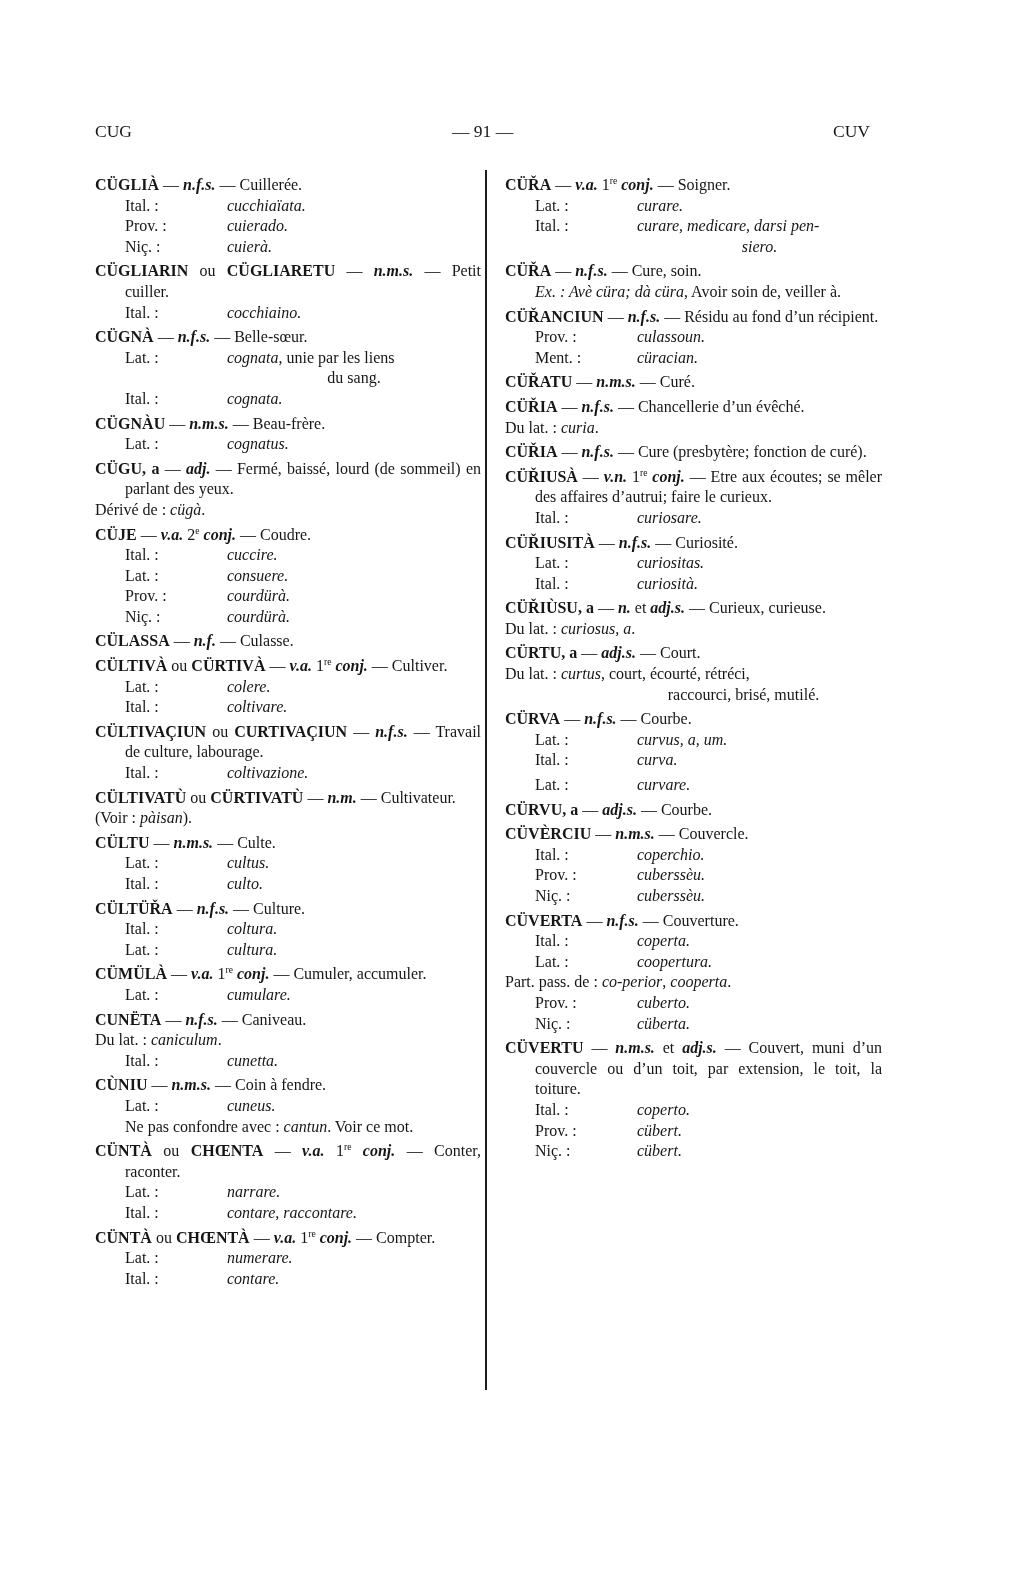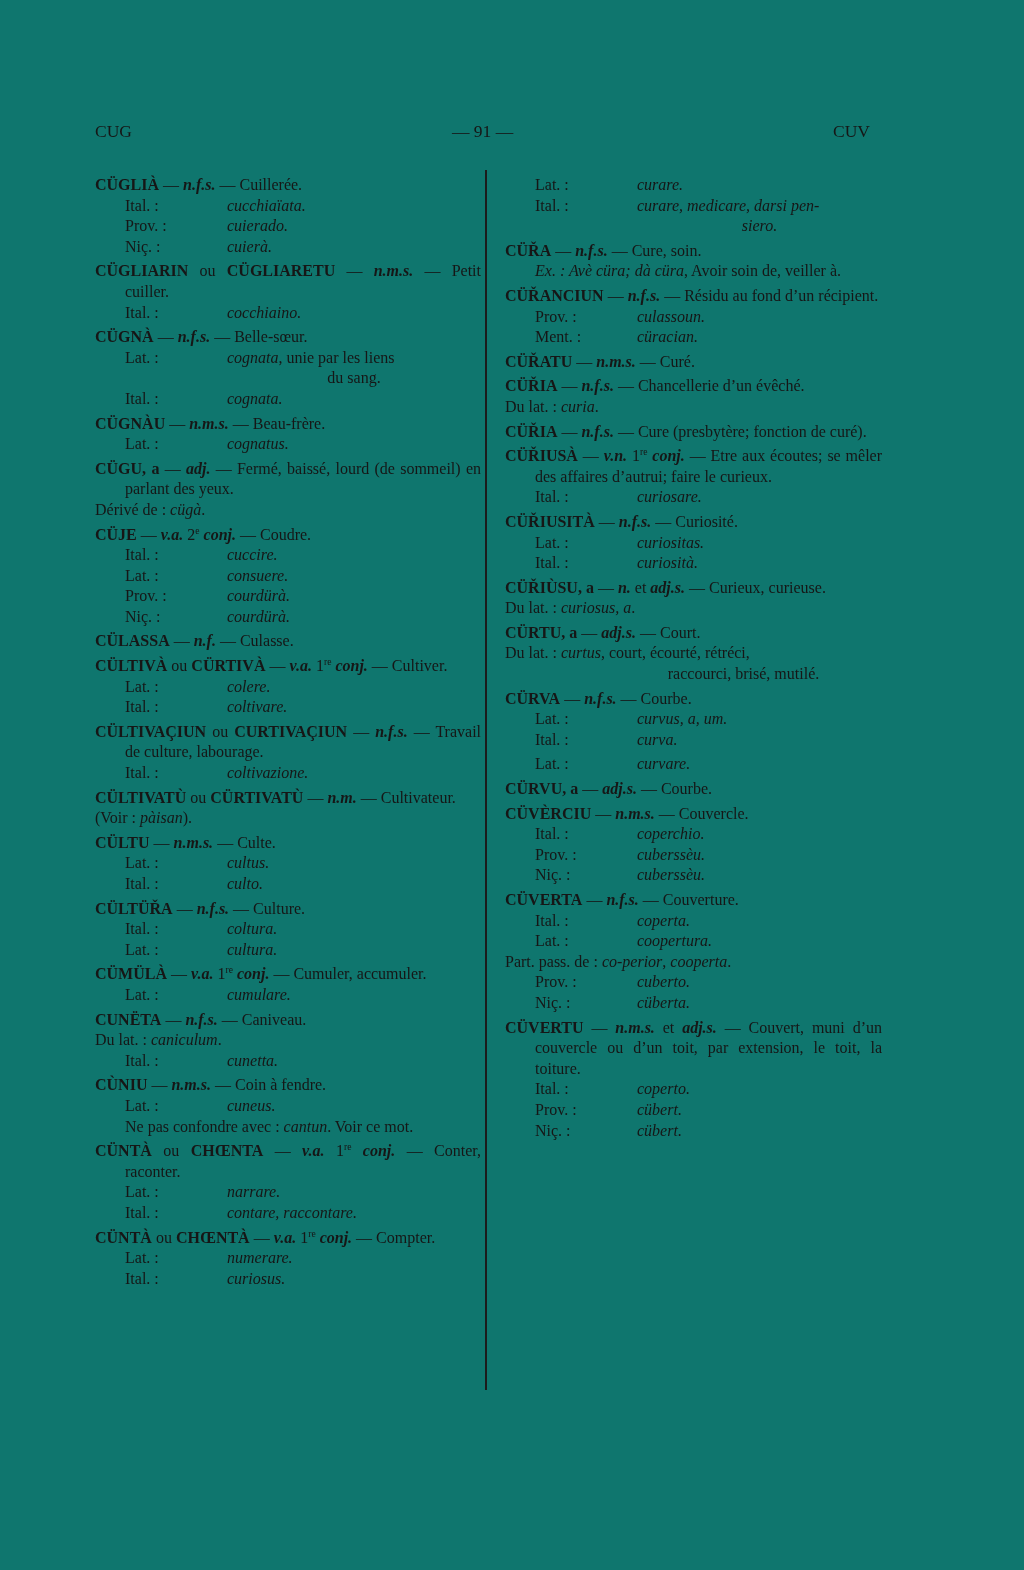--- a/index.html
+++ b/index.html
@@ -1,17 +1,17 @@
 <!DOCTYPE html>
 <html><head>
 <meta charset="utf-8">
 <style>
   html,body{margin:0;padding:0;background:#e8e8e8;}
   .page{
-    position:relative;width:1024px;height:1570px;background:#0f766e;
+    position:relative;width:1024px;height:1570px;background:#ffffff;
     font-family:"Liberation Serif",serif;color:#161616;overflow:hidden;
     margin:0 auto;
   }
   .content{position:absolute;left:95px;top:120px;width:787px;}
   .hdr{position:relative;display:flex;font-size:17.5px;line-height:22px;margin-bottom:33px;}
   .hdr-center{position:absolute;left:0;right:12px;text-align:center;}
   .hdr-right{margin-left:auto;padding-right:12px;}
   .cols{display:flex;position:relative;}
   .col{font-size:16px;line-height:20.6px;}
   .col-l{width:386px;margin-right:24px;}
@@ -189,27 +189,28 @@
             </div>
           </div>
           <div class="entry">
             <p class="head"><span class="s-b">CÜNTÀ</span><span> ou </span><span class="s-b">CHŒNTÀ</span><span> — </span><span class="s-bi">v.a.</span><span> 1</span><span class="s-sup">re</span><span> </span><span class="s-bi">conj.</span><span> — Compter.</span></p>
             <div class="sub">
               <span class="sub-label">Lat. :</span>
               <span class="sub-value"><span class="s-i">numerare.</span></span>
             </div>
             <div class="sub">
               <span class="sub-label">Ital. :</span>
-              <span class="sub-value"><span class="s-i">curiosus.</span></span>
+              <span class="sub-value"><span class="s-i">contare.</span></span>
             </div>
           </div>
         </div>
       <div class="divider"></div>
       <div class="col col-r">
           <div class="entry">
+            <p class="head"><span class="s-b">CÜŘA</span><span> — </span><span class="s-bi">v.a.</span><span> 1</span><span class="s-sup">re</span><span> </span><span class="s-bi">conj.</span><span> — Soigner.</span></p>
             <div class="sub">
               <span class="sub-label">Lat. :</span>
               <span class="sub-value"><span class="s-i">curare.</span></span>
             </div>
             <div class="sub">
               <span class="sub-label">Ital. :</span>
               <span class="sub-value"><span class="s-i">curare, medicare, darsi pen-</span><div class="sub-value2"><span class="s-i">siero.</span></div></span>
             </div>
           </div>
           <div class="entry">

